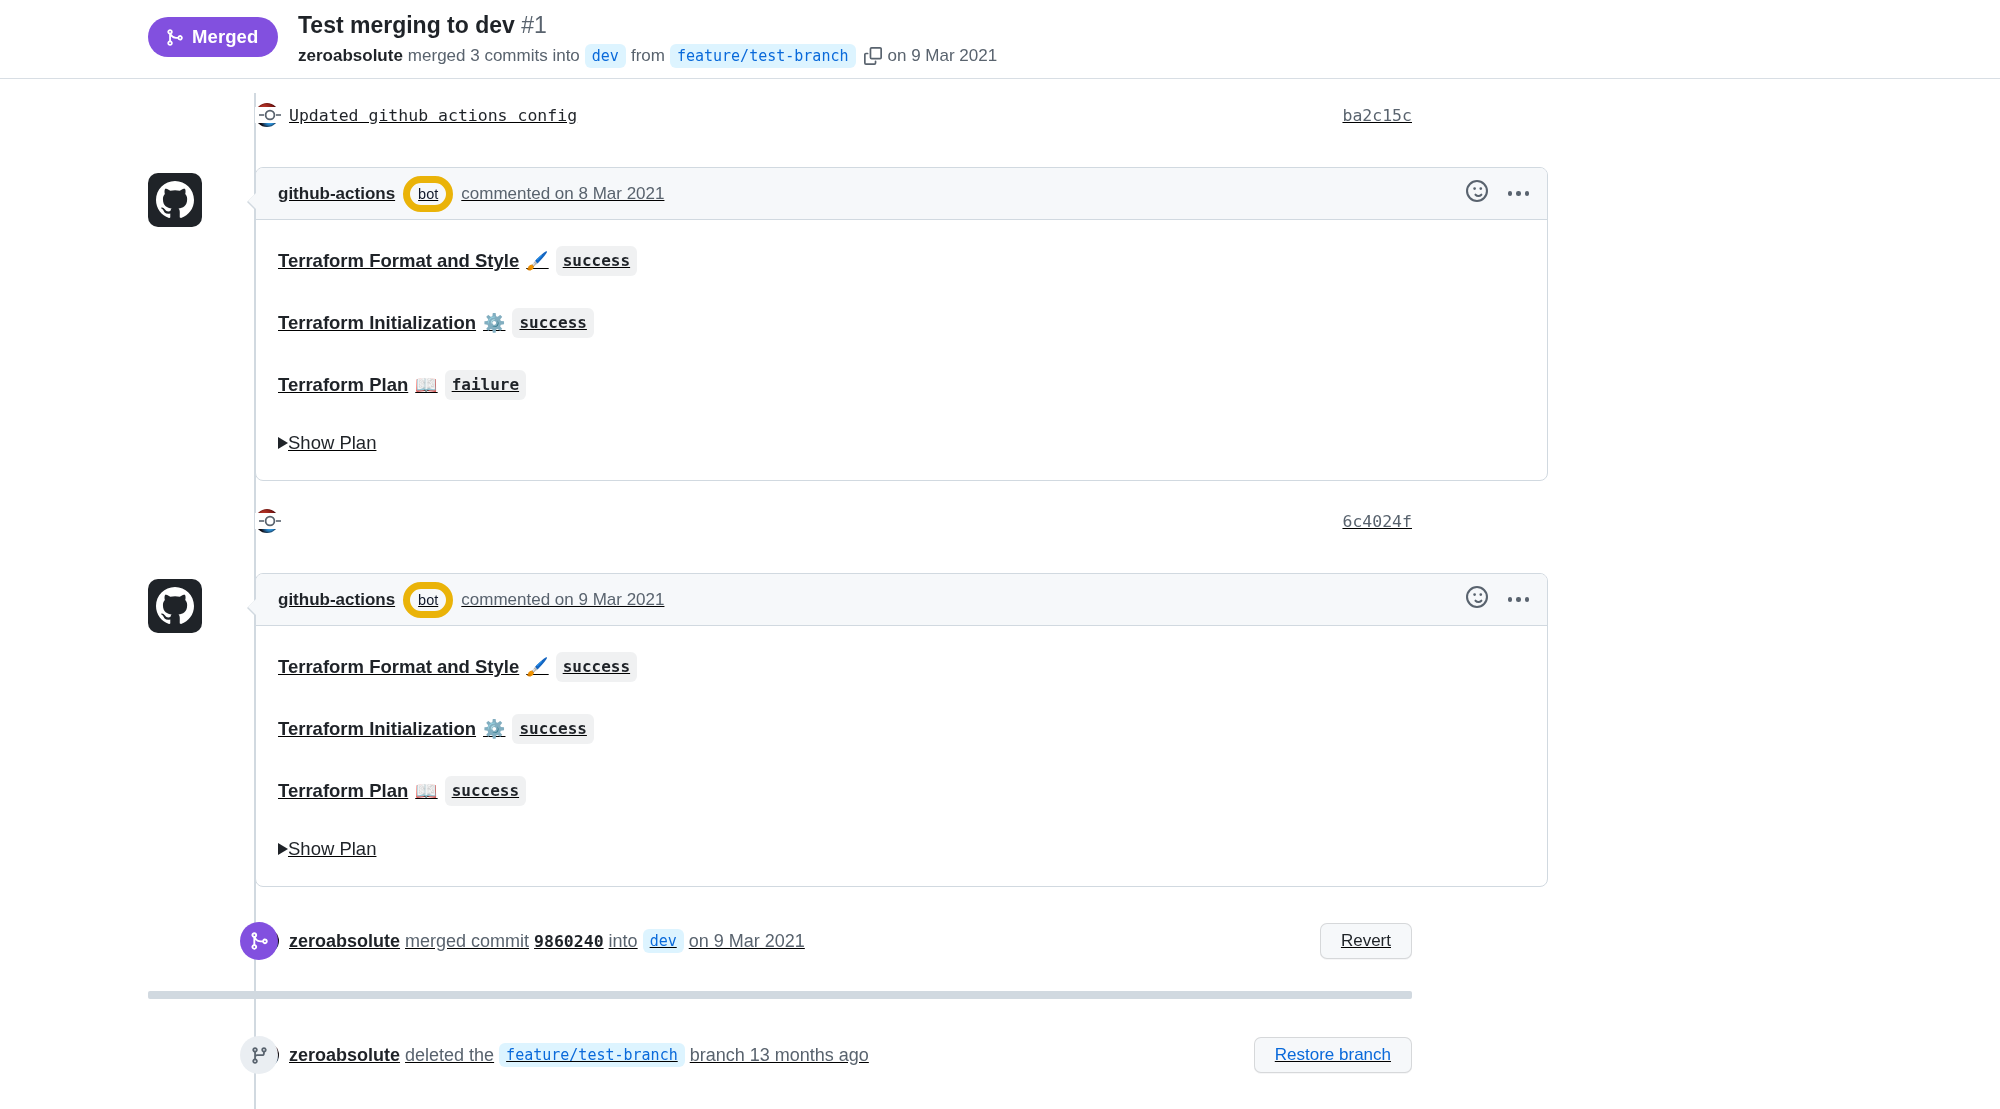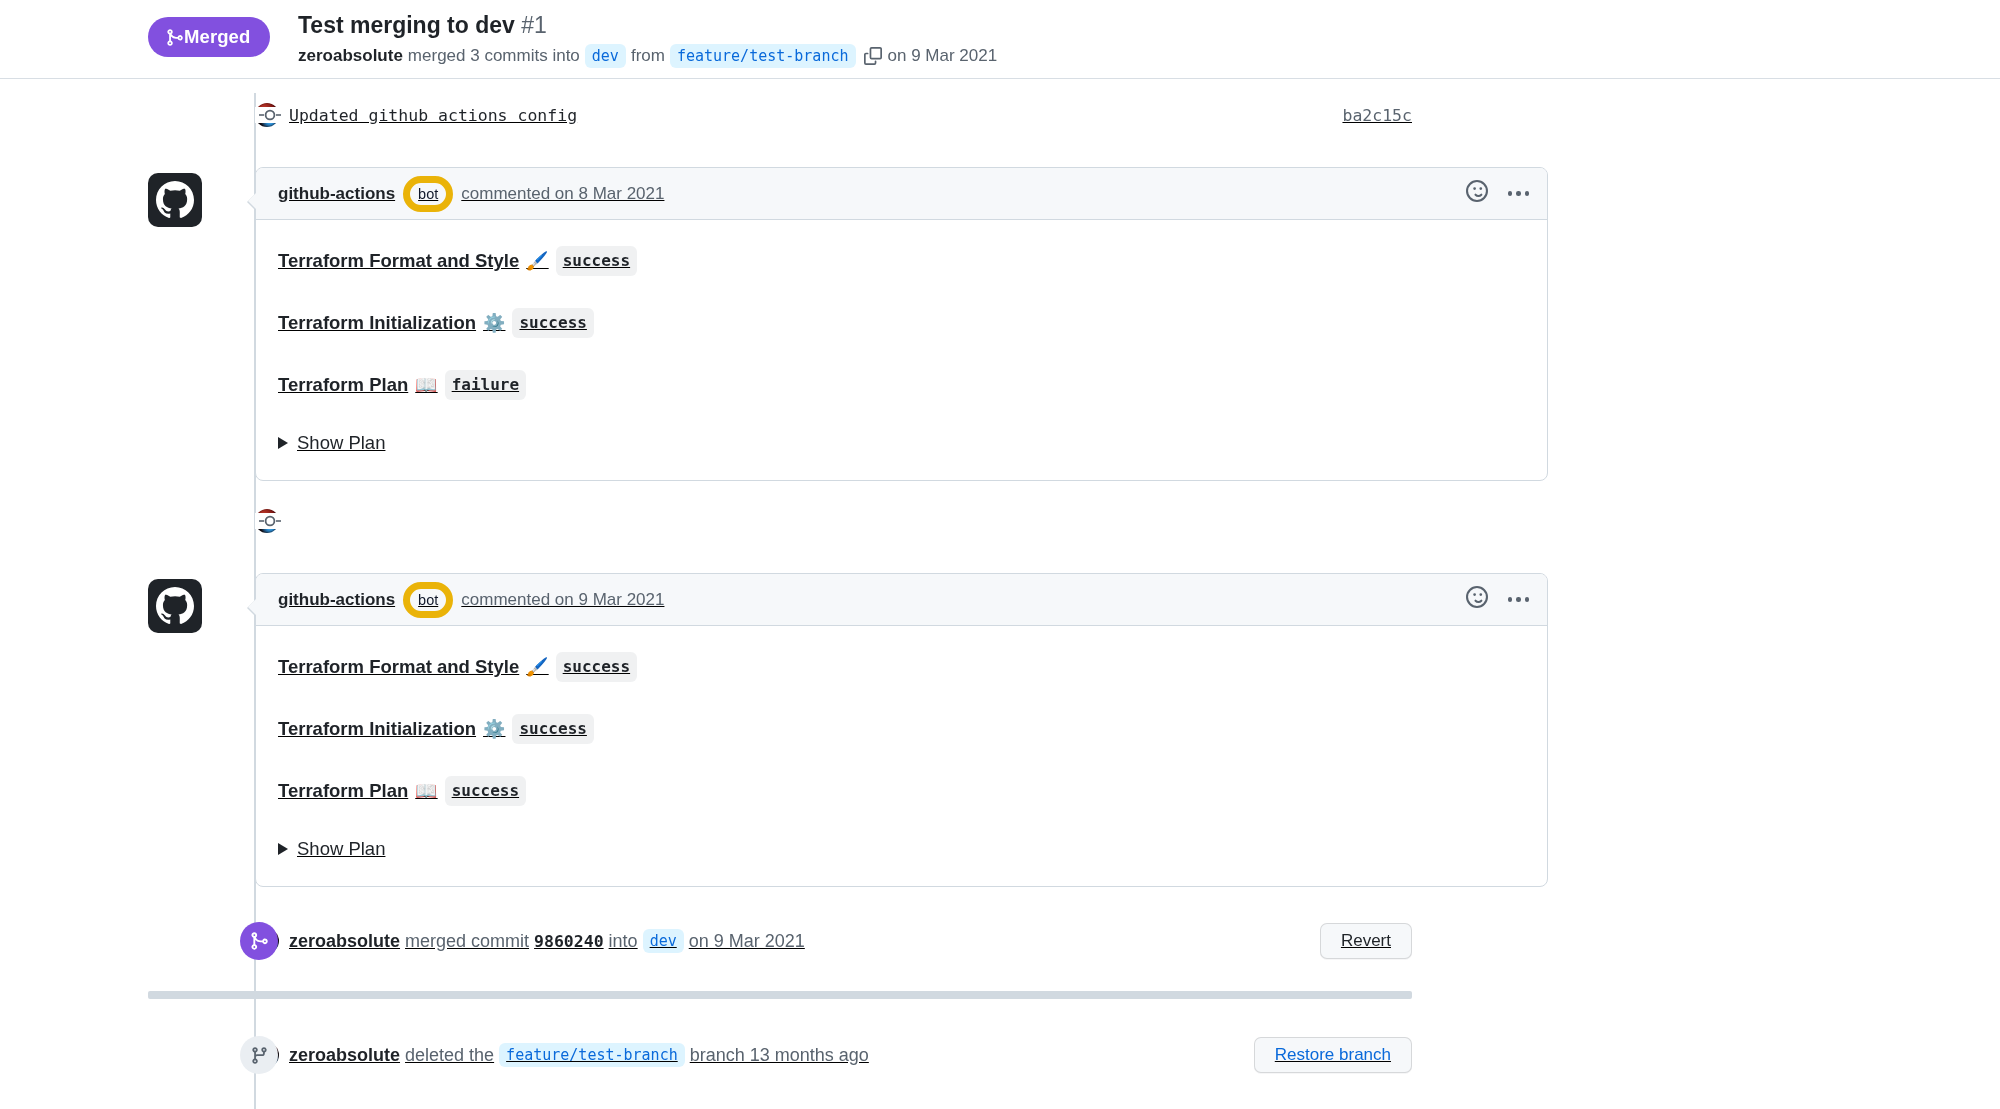--- a/index.html
+++ b/index.html
@@ -16,21 +16,21 @@
   .pr-header {
     position: relative;
     height: 79px;
     background: #ffffff;
     border-bottom: 1px solid #d8dee4;
     padding: 10px 0 0 148px;
   }
   .merged-badge {
     position: absolute;
     left: 148px; top: 17px;
-    display: inline-flex; align-items: center; 
+    display: inline-flex; align-items: center; gap: 8px;
     height: 40px; padding: 0 20px 0 17px;
     background: #8250df; color: #ffffff;
     border-radius: 22px;
     font-size: 18.5px; font-weight: 600;
     letter-spacing: .1px;
   }
   .merged-badge svg { display: block; }
   .pr-title-row {
     margin-left: 150px;
     font-size: 23px; line-height: 30px;
@@ -166,21 +166,21 @@
   .tf-emoji { font-family: "DejaVu Sans", sans-serif; font-weight: 400; margin: 0 7px; font-size: 18px; }
   .code-badge {
     font-family: "DejaVu Sans Mono", monospace;
     font-size: 16px; font-weight: 700;
     background: rgba(129,139,152,.12);
     color: #1f2328;
     padding: 2px 7px; border-radius: 6px;
   }
   .show-plan {
     font-size: 18.5px; color: #1f2328;
-    display: flex; align-items: center; gap: 9px;
+    display: flex; align-items: center; 
     margin-bottom: 4px;
   }
   .tri {
     width: 0; height: 0;
     border-style: solid;
     border-width: 6.5px 0 6.5px 10px;
     border-color: transparent transparent transparent #1f2328;
   }
 
   
@@ -329,20 +329,21 @@
 
     <div class="commit-row" style="margin-top:18px;">
       <span class="commit-dot">
         <svg width="22" height="16" viewBox="0 0 22 16">
             <line x1="0" y1="8" x2="5" y2="8" stroke="#59636e" stroke-width="1.6"></line>
             <line x1="17" y1="8" x2="22" y2="8" stroke="#59636e" stroke-width="1.6"></line>
             <circle cx="11" cy="8" r="4.4" fill="#ffffff" stroke="#59636e" stroke-width="1.8"></circle>
           </svg>
       </span>
       <span class="avatar-user"></span>
+      <span class="commit-sha">6c4024f</span>
     </div>
 
     <div class="comment-block" style="margin-top:22px;">
       <span class="gh-avatar">
         <svg width="38" height="38" viewBox="0 0 16 16" fill="#ffffff">
             <path d="M8 0C3.58 0 0 3.58 0 8c0 3.54 2.29 6.53 5.47 7.59.4.07.55-.17.55-.38 0-.19-.01-.82-.01-1.49-2.01.37-2.53-.49-2.69-.94-.09-.23-.48-.94-.82-1.13-.28-.15-.68-.52-.01-.53.63-.01 1.08.58 1.23.82.72 1.21 1.87.87 2.33.66.07-.52.28-.87.51-1.07-1.78-.2-3.64-.89-3.64-3.95 0-.87.31-1.59.82-2.15-.08-.2-.36-1.02.08-2.12 0 0 .67-.21 2.2.82.64-.18 1.32-.27 2-.27s1.36.09 2 .27c1.53-1.04 2.2-.82 2.2-.82.44 1.1.16 1.92.08 2.12.51.56.82 1.27.82 2.15 0 3.07-1.87 3.75-3.65 3.95.29.25.54.73.54 1.48 0 1.07-.01 1.93-.01 2.2 0 .21.15.46.55.38A8.01 8.01 0 0 0 16 8c0-4.42-3.58-8-8-8Z"></path>
           </svg>
       </span>
       <div class="comment-box">
         <div class="comment-head">

